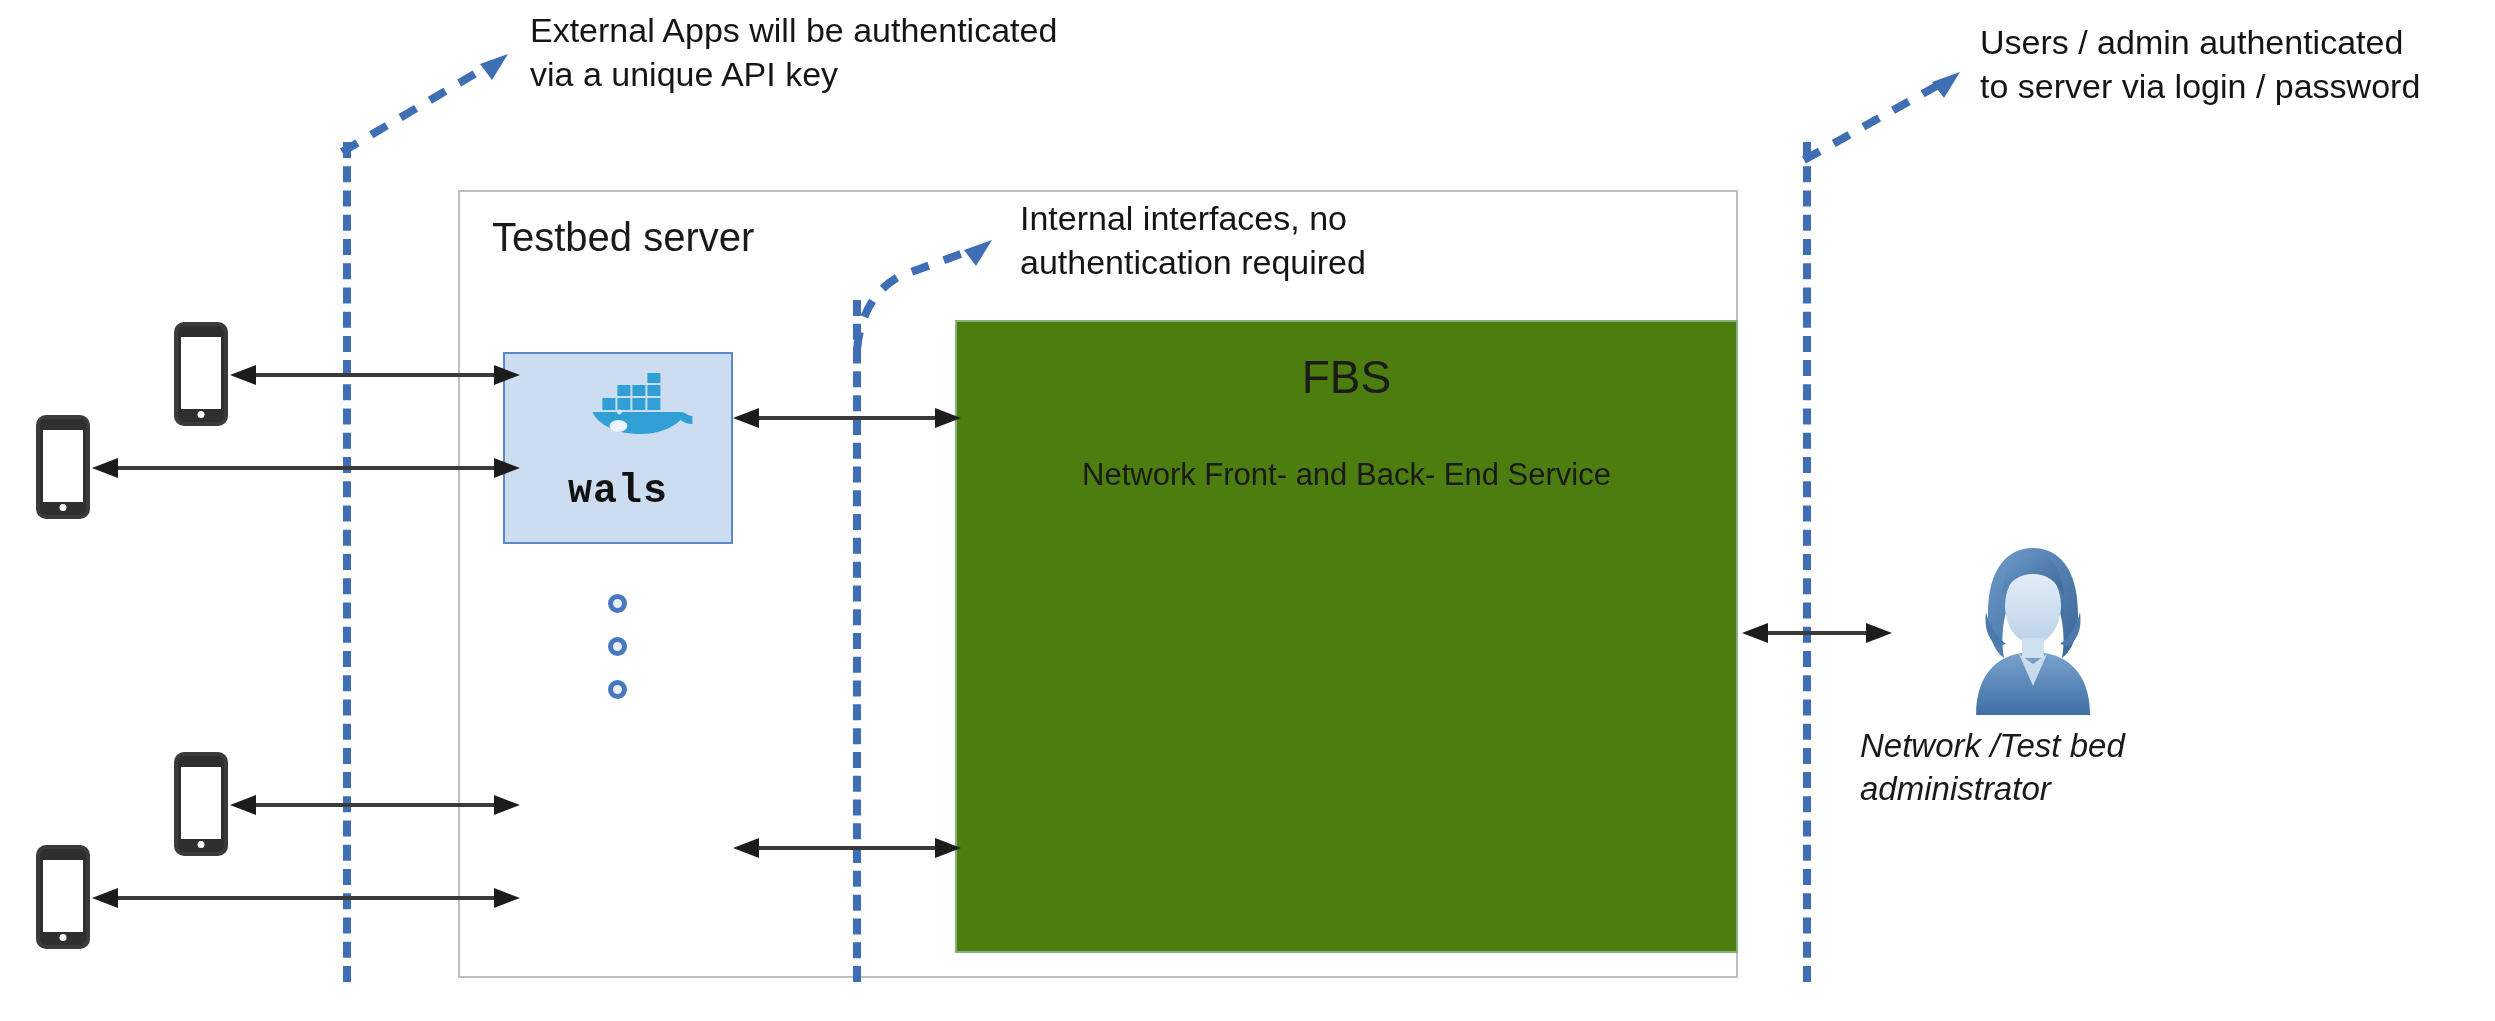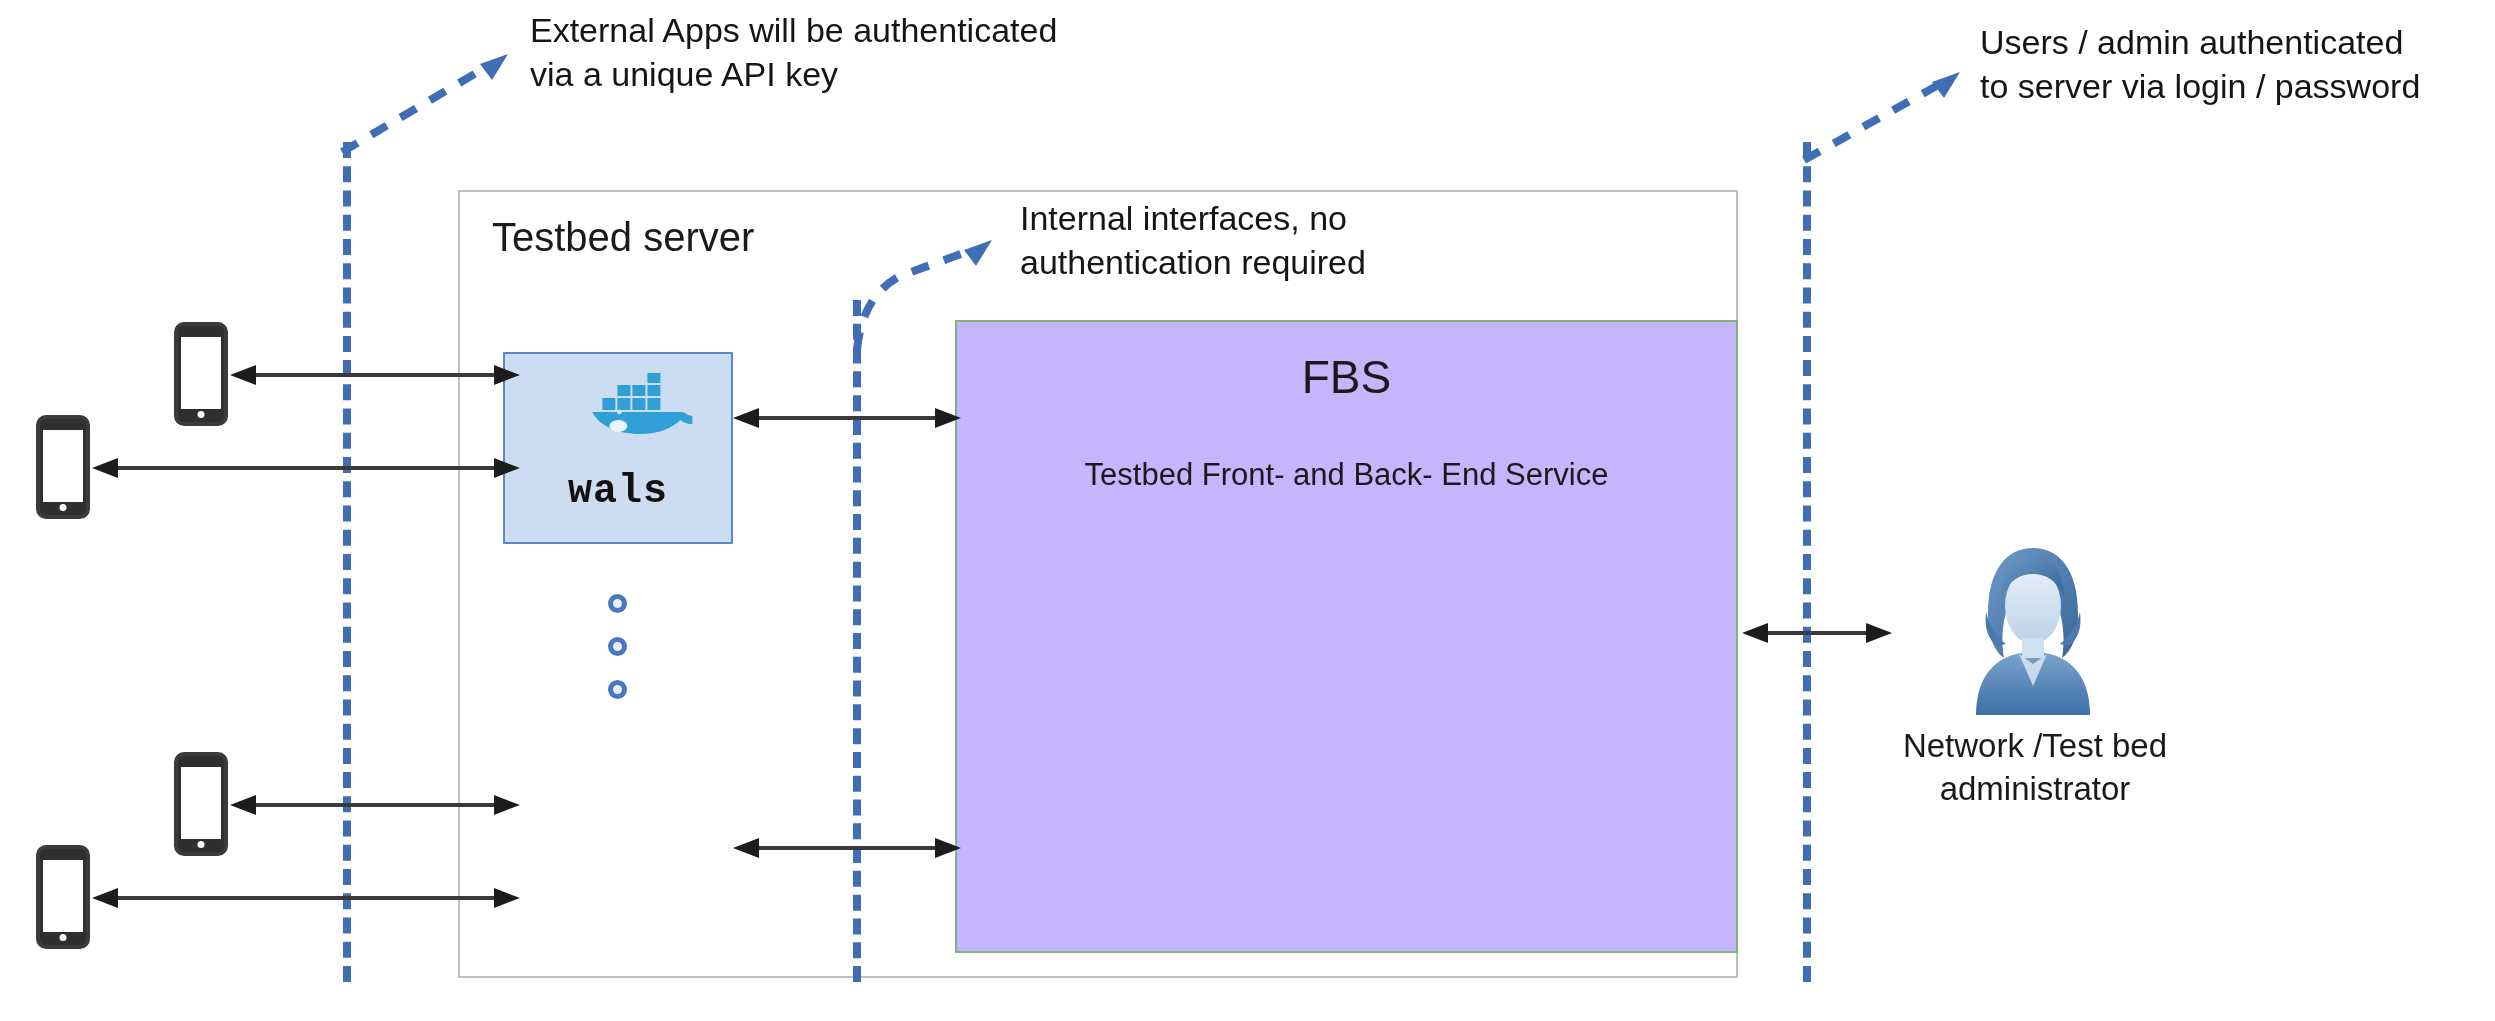--- a/index.html
+++ b/index.html
@@ -69,21 +69,21 @@
     transform: translateX(-38%);
     width: 120px;
     height: 72px;
   }
 
   
   #fbs-box {
     left: 955px; top: 320px;
     width: 783px; height: 633px;
     border: 2px solid #85b07c;
-    background: #c4b5fd;
+    background: #4d7c0f;
     box-sizing: border-box;
   }
   #fbs-title {
     position: absolute;
     left: 0; right: 0; top: 28px;
     text-align: center;
     font-size: 46px;
     color: #1a1a1a;
   }
   #fbs-subtitle {
@@ -133,25 +133,25 @@
     border-radius: 50%;
     background: #e9eff9;
     box-sizing: border-box;
   }
 
   
   #admin-avatar { left: 1958px; top: 540px; width: 150px; height: 175px; }
   #admin-label {
     left: 1860px; top: 725px;
     width: 350px;
-    text-align: center;
     font-size: 33px;
     line-height: 1.30;
     color: #1a1a1a;
     white-space: pre-line;
+    font-style: italic;
   }
 </style>
 </head>
 <body>
 
 <div id="canvas">
 
   <div class="abs callout-text" style="left:530px; top:8px; width:640px;">External Apps will be authenticated
 via a unique API key</div>
 
@@ -180,21 +180,21 @@
 
   <svg class="abs" style="left:840px; top:230px; width:200px; height:130px;">
     <path d="M 17 120 Q 22 66 60 46 L 132 20" stroke="#3f6eb5" stroke-width="8" fill="none" stroke-dasharray="18,16"></path>
     <polygon points="152,10 124,20 136,36" fill="#3f6eb5"></polygon>
   </svg>
 
   <div class="abs dashed-v" id="dash-mid"></div>
 
   <div class="abs" id="fbs-box">
     <div id="fbs-title">FBS</div>
-    <div id="fbs-subtitle">Testbed Front- and Back- End Service</div>
+    <div id="fbs-subtitle">Network Front- and Back- End Service</div>
   </div>
 
   <div class="abs docker-box" id="wals-box">
     <svg class="docker-logo" viewBox="0 0 120 72">
       <g fill="#2f9fd6">
         <rect x="30" y="30" width="13" height="12"></rect>
         <rect x="45" y="30" width="13" height="12"></rect>
         <rect x="60" y="30" width="13" height="12"></rect>
         <rect x="75" y="30" width="13" height="12"></rect>
         <rect x="45" y="17" width="13" height="11"></rect>

